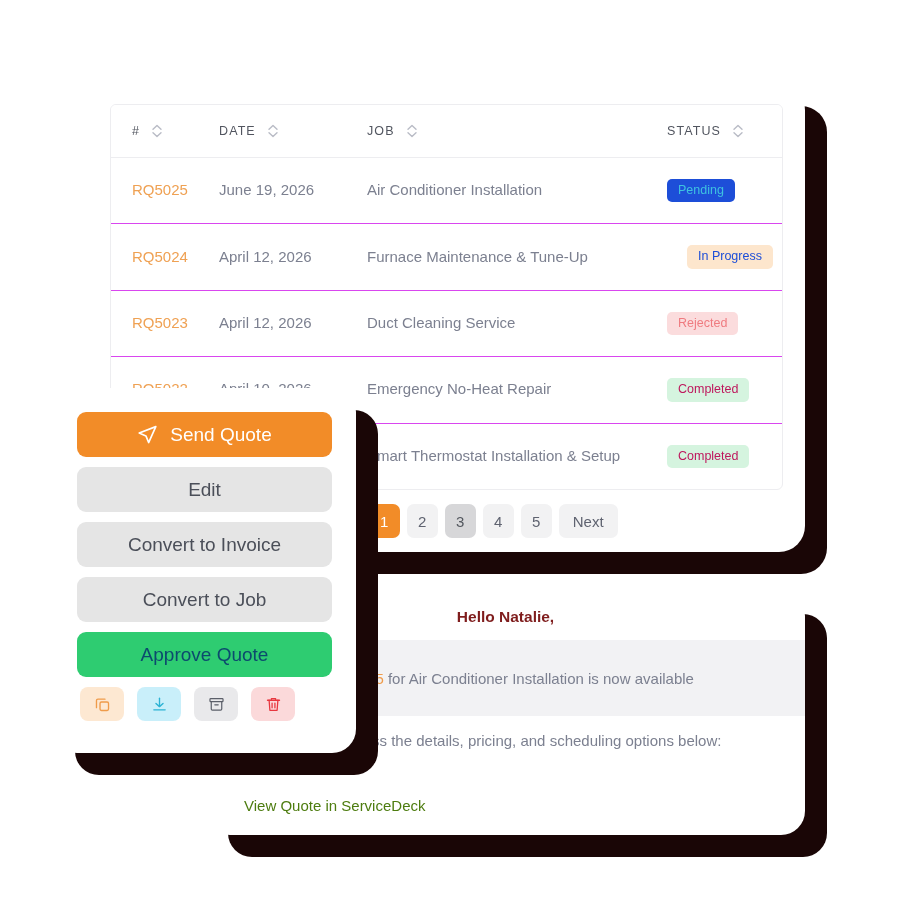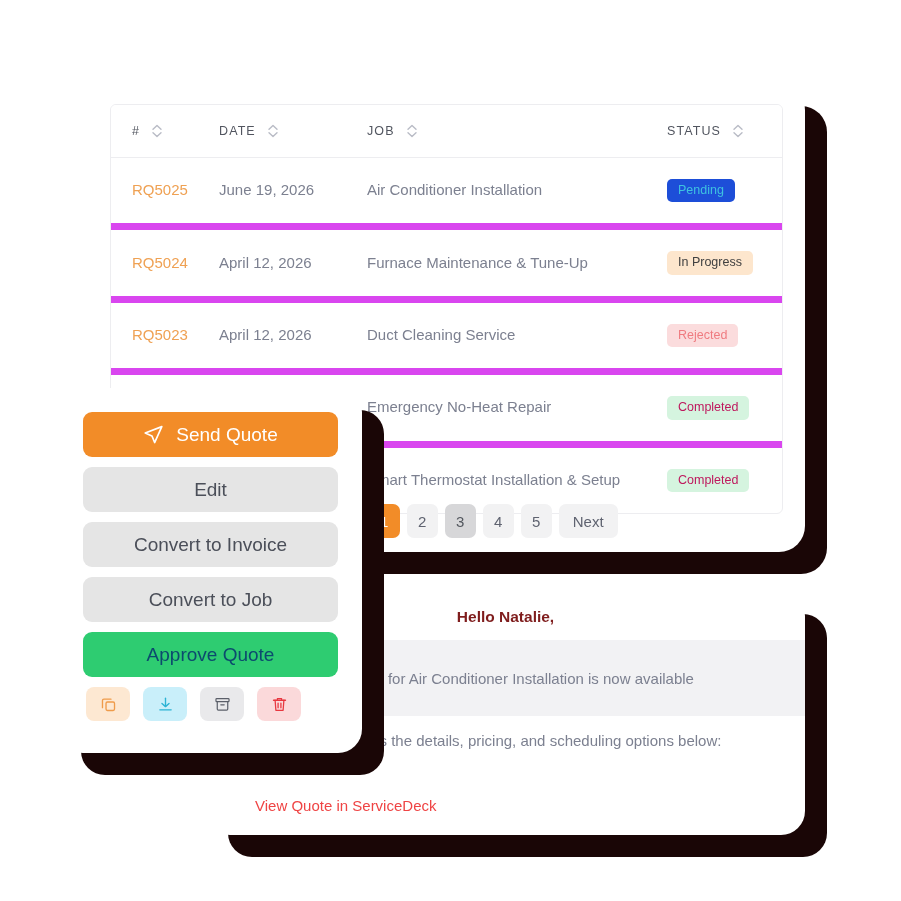--- a/index.html
+++ b/index.html
@@ -49,21 +49,21 @@
     color: #51555f;
     padding: 18px 0 18px 0;
     border-bottom: 1px solid #ededf0;
     background: #fff;
     vertical-align: middle;
   }
   table.quotes td {
     font-size: 15px;
     color: #7c8090;
     padding: 21px 0;
-    border-bottom: 7px solid #d946ef;
+    border-bottom: 1px solid #d946ef;
     vertical-align: middle;
     line-height: 1.38;
   }
   table.quotes tr:last-child td { border-bottom: none; }
 
   .col-id    { width: 108px; padding-left: 21px !important; }
   .col-date  { width: 148px; }
   .col-job   { width: 300px; padding-right: 16px !important; margin-left: 16px; }
   .col-status{ width: 140px; }
 
@@ -76,21 +76,21 @@
 
   .badge {
     display: inline-block;
     padding: 4px 11px 5px;
     border-radius: 5px;
     font-size: 12.5px;
     line-height: 1.15;
     white-space: nowrap;
   }
   .badge.pending     { background: #1d4ed8; color: #3ec2e0; }
-  .badge.inprogress  { background: #fde6cd; color: #404040; }
+  .badge.inprogress  { background: #fde6cd; color: #1d4ed8; margin-left: 20px; }
   .badge.rejected    { background: #fbdcdd; color: #ef7b80; }
   .badge.completed   { background: #d5f4df; color: #be185d; }
 
   
   .pagination {
     position: absolute;
     left: 0; right: 0;
     bottom: 14px;
     display: flex;
     justify-content: center;
@@ -145,31 +145,31 @@
   .email-body {
     position: absolute;
     left: 34px; right: 40px;
     top: 138px;
     font-size: 15px;
     color: #7c8090;
     line-height: 1.52;
   }
   .email-link {
     position: absolute;
-    left: 49px;
+    left: 38px;
     top: 205px;
     font-size: 15px;
-    color: #ef4444;
+    color: #4d7c0f;
     text-decoration: none;
     cursor: pointer;
   }
 
   
   #action-card {
-    left: 59px; top: 388px;
+    left: 53px; top: 388px;
     width: 303px; height: 365px;
     border-radius: 24px;
     box-shadow: 22px 22px 0 0 #1a0606;
     z-index: 20;
     padding: 24px;
   }
   .act-btn {
     display: flex;
     align-items: center;
     justify-content: center;

